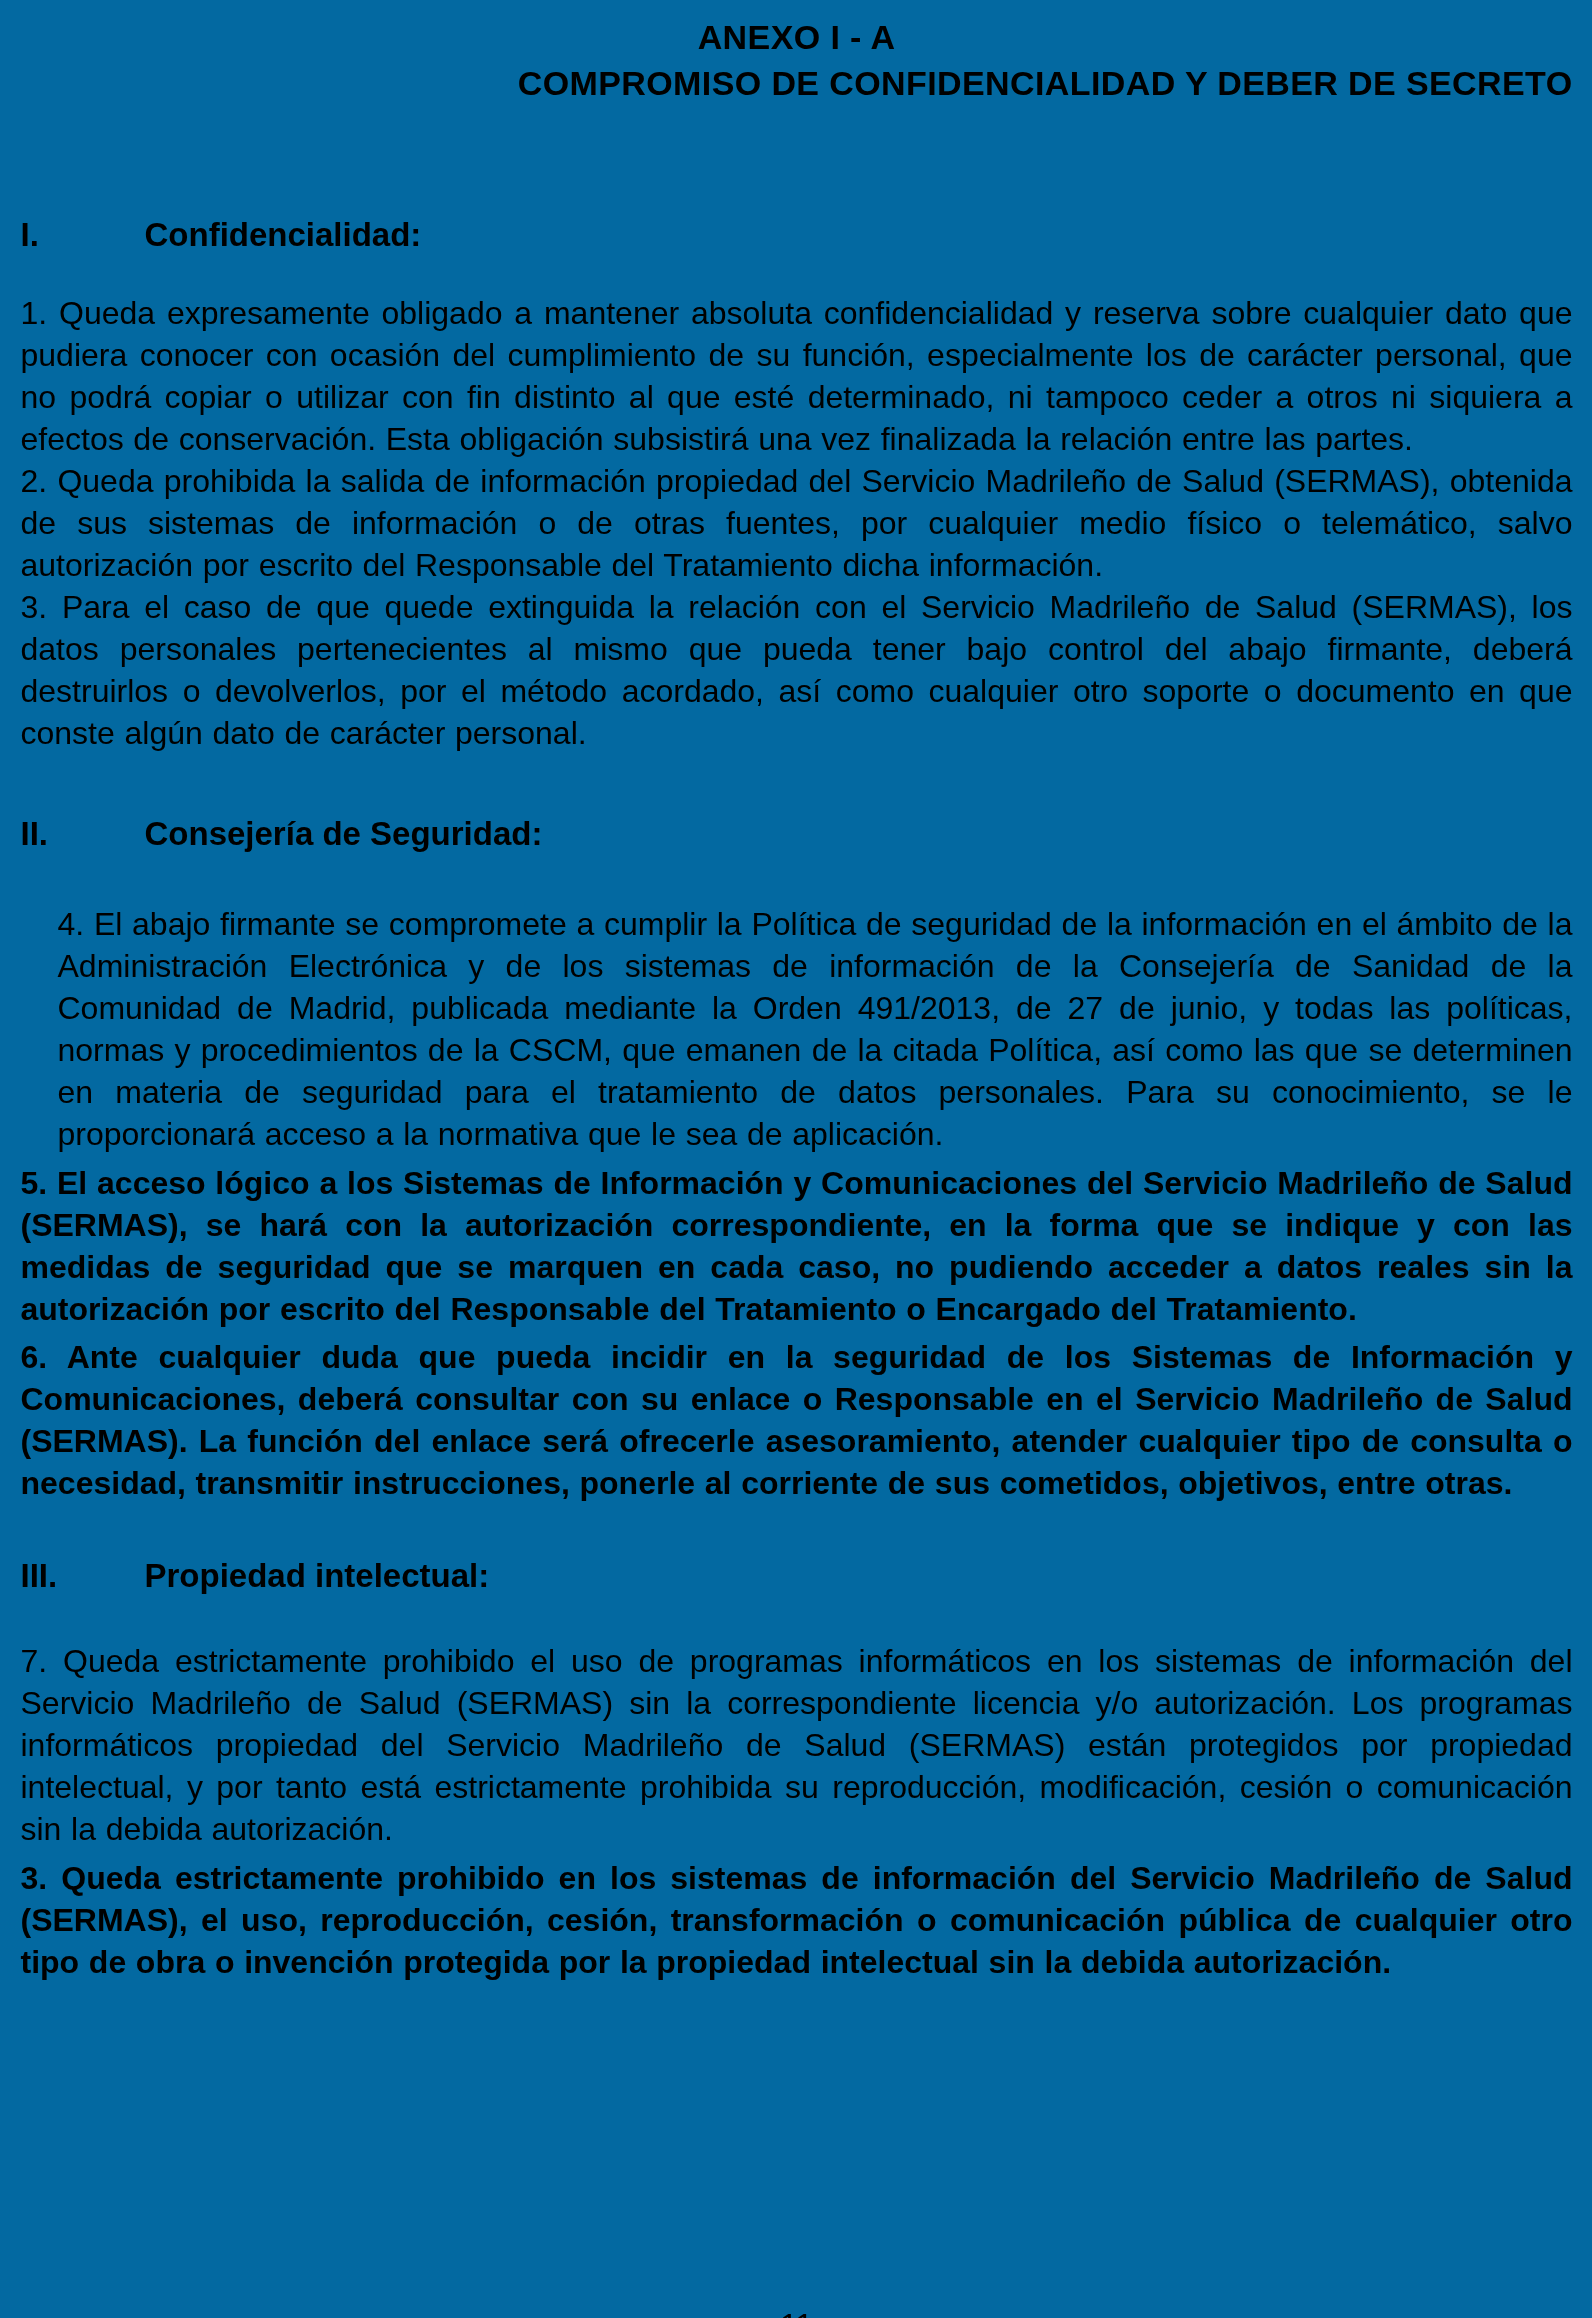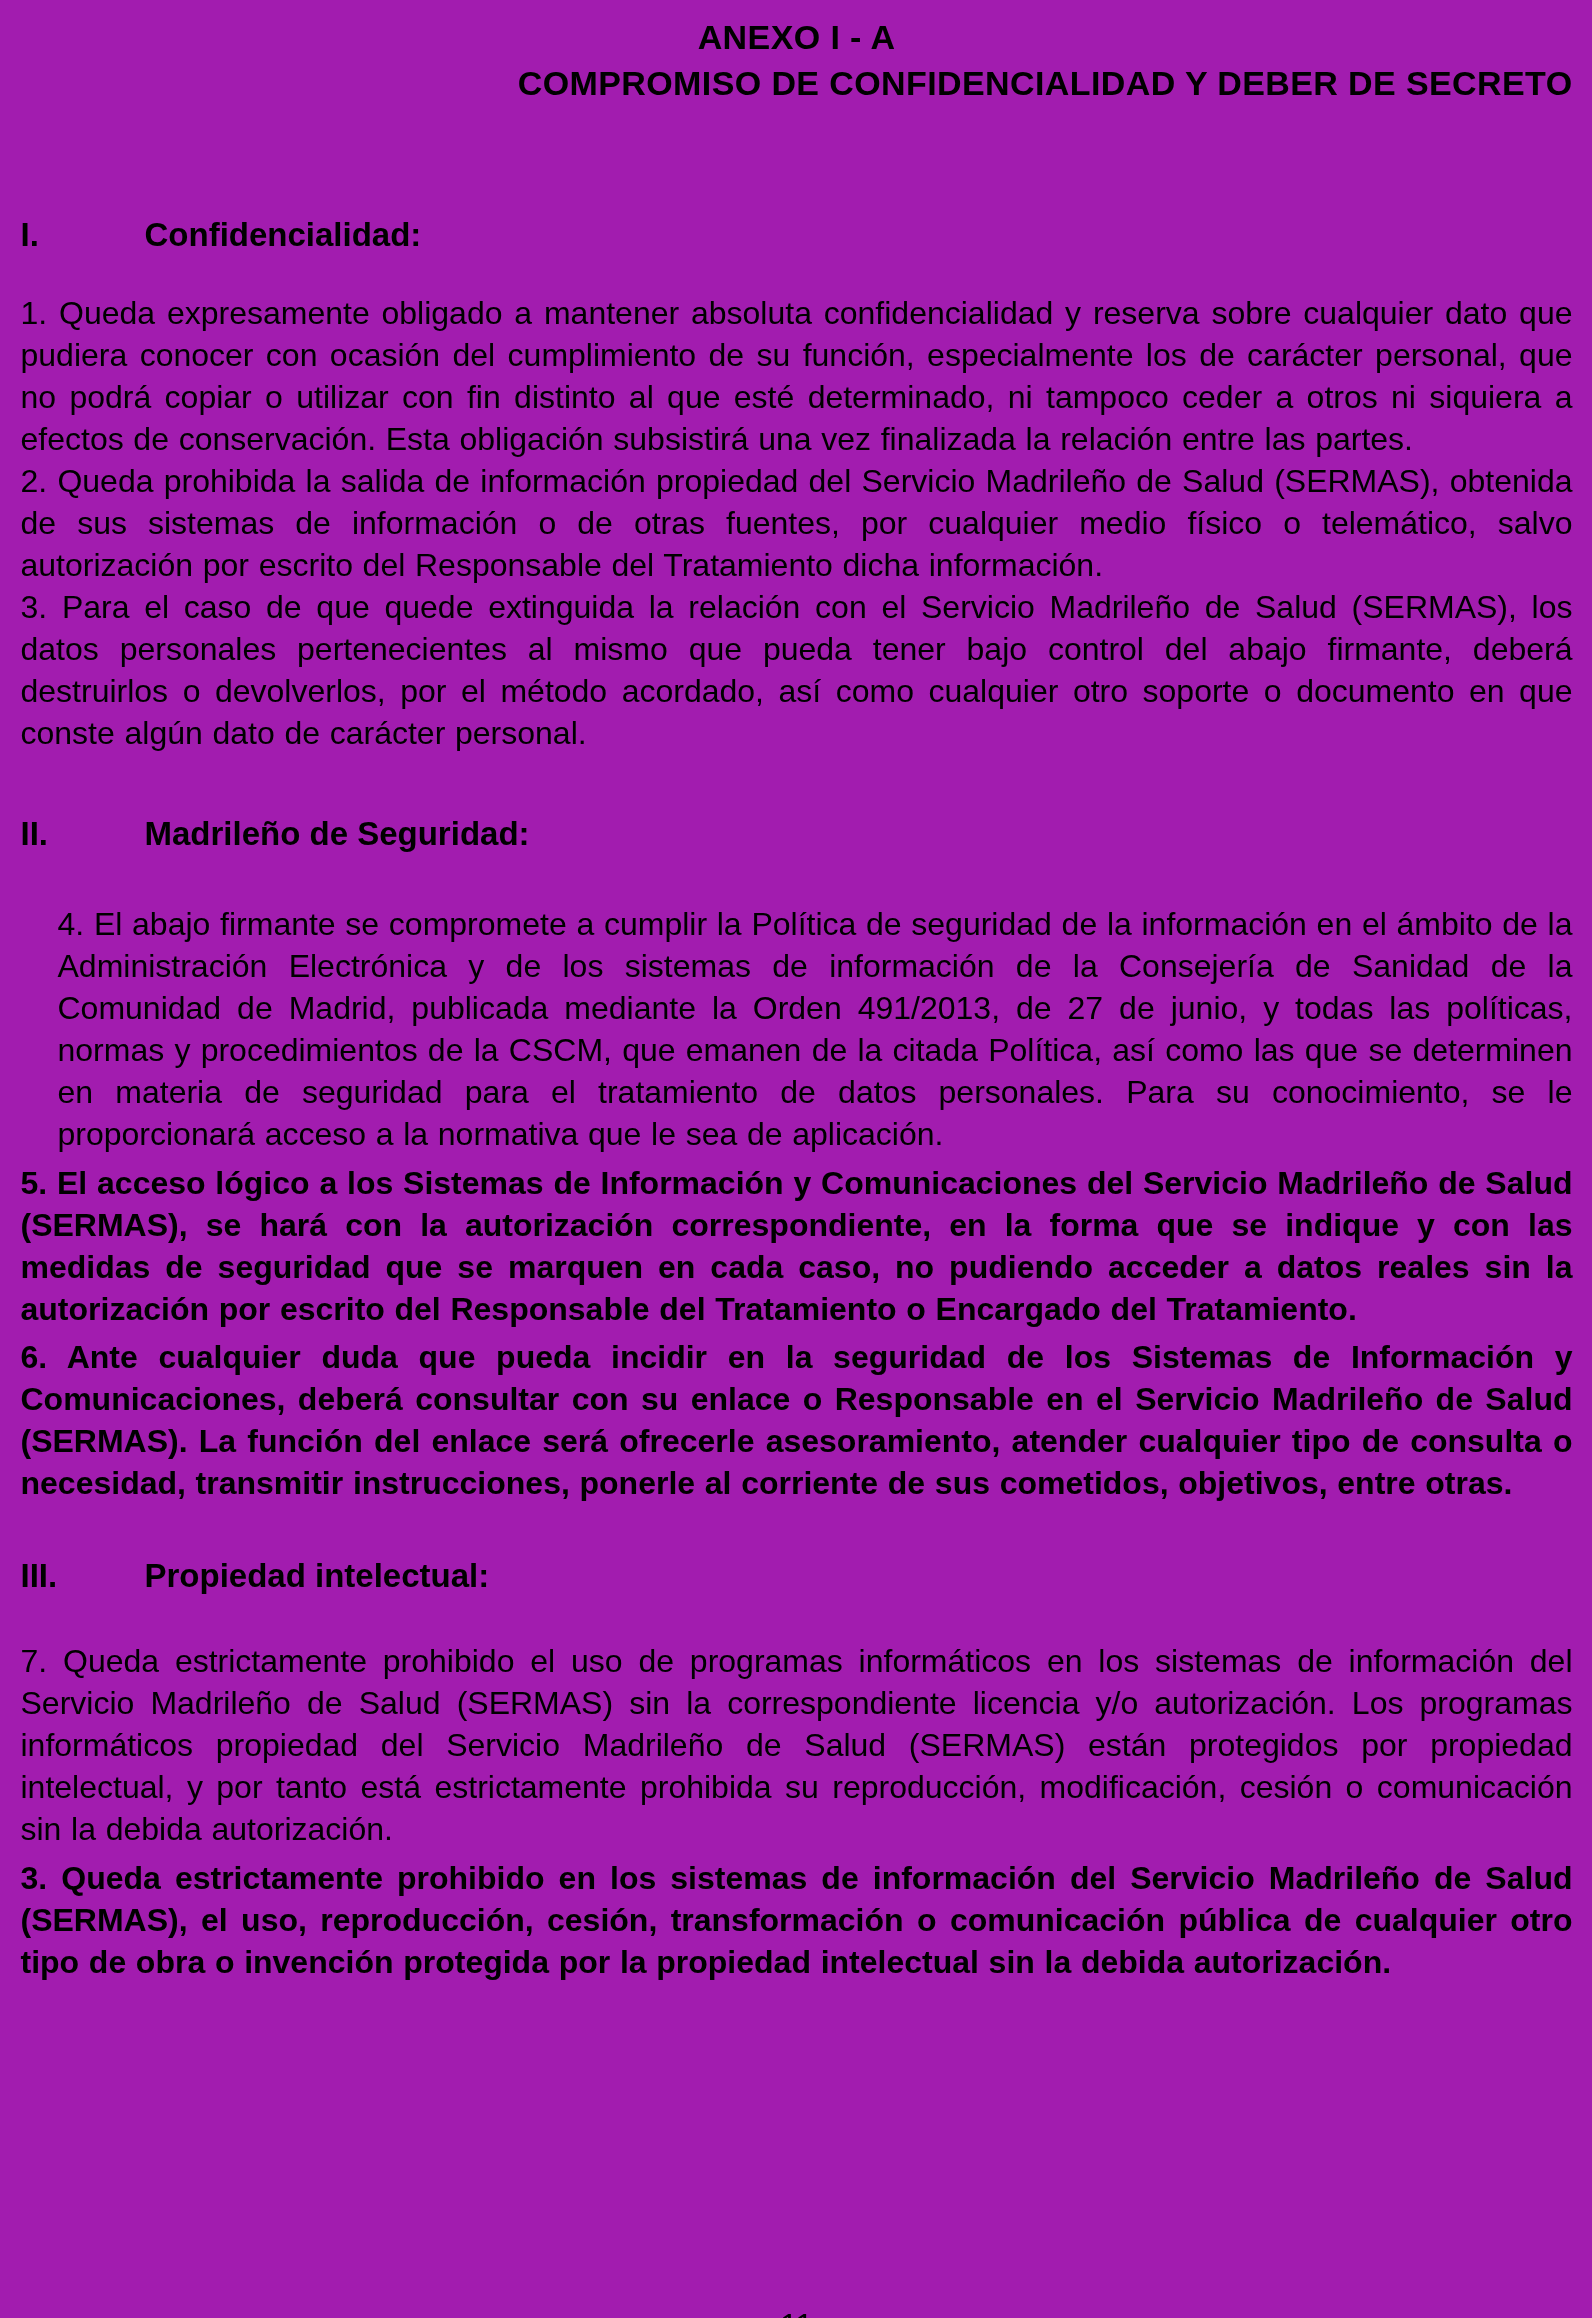--- a/index.html
+++ b/index.html
@@ -4,21 +4,21 @@
 <style>
   html, body {
     margin: 0;
     padding: 0;
     background: #ffffff;
   }
   .page {
     position: relative;
     width: 1593px;
     height: 2319px;
-    background: #a21caf;
+    background: #0369a1;
     color: #000000;
     font-family: "Liberation Sans", sans-serif;
     overflow: hidden;
     box-sizing: border-box;
     padding: 0 20.5px;
   }
   .doc-title {
     margin: 18px 0 0 0;
     text-align: center;
     font-size: 34px;
@@ -77,21 +77,21 @@
   <h2 class="doc-subtitle">COMPROMISO DE CONFIDENCIALIDAD Y DEBER DE SECRETO</h2>
 
   <div class="section-heading heading-1">
     <span class="numeral">I.</span><span>Confidencialidad:</span>
   </div>
   <p class="body-par first-par-1">1. Queda expresamente obligado a mantener absoluta confidencialidad y reserva sobre cualquier dato que pudiera conocer con ocasión del cumplimiento de su función, especialmente los de carácter personal, que no podrá copiar o utilizar con fin distinto al que esté determinado, ni tampoco ceder a otros ni siquiera a efectos de conservación. Esta obligación subsistirá una vez finalizada la relación entre las partes.</p>
   <p class="body-par">2. Queda prohibida la salida de información propiedad del Servicio Madrileño de Salud (SERMAS), obtenida de sus sistemas de información o de otras fuentes, por cualquier medio físico o telemático, salvo autorización por escrito del Responsable del Tratamiento dicha información.</p>
   <p class="body-par">3. Para el caso de que quede extinguida la relación con el Servicio Madrileño de Salud (SERMAS), los datos personales pertenecientes al mismo que pueda tener bajo control del abajo firmante, deberá destruirlos o devolverlos, por el método acordado, así como cualquier otro soporte o documento en que conste algún dato de carácter personal.</p>
 
   <div class="section-heading heading-2">
-    <span class="numeral">II.</span><span>Madrileño de Seguridad:</span>
+    <span class="numeral">II.</span><span>Consejería de Seguridad:</span>
   </div>
   <p class="body-par first-par-2">4. El abajo firmante se compromete a cumplir la Política de seguridad de la información en el ámbito de la Administración Electrónica y de los sistemas de información de la Consejería de Sanidad de la Comunidad de Madrid, publicada mediante la Orden 491/2013, de 27 de junio, y todas las políticas, normas y procedimientos de la CSCM, que emanen de la citada Política, así como las que se determinen en materia de seguridad para el tratamiento de datos personales. Para su conocimiento, se le proporcionará acceso a la normativa que le sea de aplicación.</p>
   <p class="body-par next-par">5. El acceso lógico a los Sistemas de Información y Comunicaciones del Servicio Madrileño de Salud (SERMAS), se hará con la autorización correspondiente, en la forma que se indique y con las medidas de seguridad que se marquen en cada caso, no pudiendo acceder a datos reales sin la autorización por escrito del Responsable del Tratamiento o Encargado del Tratamiento.</p>
   <p class="body-par next-par">6. Ante cualquier duda que pueda incidir en la seguridad de los Sistemas de Información y Comunicaciones, deberá consultar con su enlace o Responsable en el Servicio Madrileño de Salud (SERMAS). La función del enlace será ofrecerle asesoramiento, atender cualquier tipo de consulta o necesidad, transmitir instrucciones, ponerle al corriente de sus cometidos, objetivos, entre otras.</p>
 
   <div class="section-heading heading-3">
     <span class="numeral">III.</span><span>Propiedad intelectual:</span>
   </div>
   <p class="body-par first-par-3">7. Queda estrictamente prohibido el uso de programas informáticos en los sistemas de información del Servicio Madrileño de Salud (SERMAS) sin la correspondiente licencia y/o autorización. Los programas informáticos propiedad del Servicio Madrileño de Salud (SERMAS) están protegidos por propiedad intelectual, y por tanto está estrictamente prohibida su reproducción, modificación, cesión o comunicación sin la debida autorización.</p>
   <p class="body-par next-par">3. Queda estrictamente prohibido en los sistemas de información del Servicio Madrileño de Salud (SERMAS), el uso, reproducción, cesión, transformación o comunicación pública de cualquier otro tipo de obra o invención protegida por la propiedad intelectual sin la debida autorización.</p>

